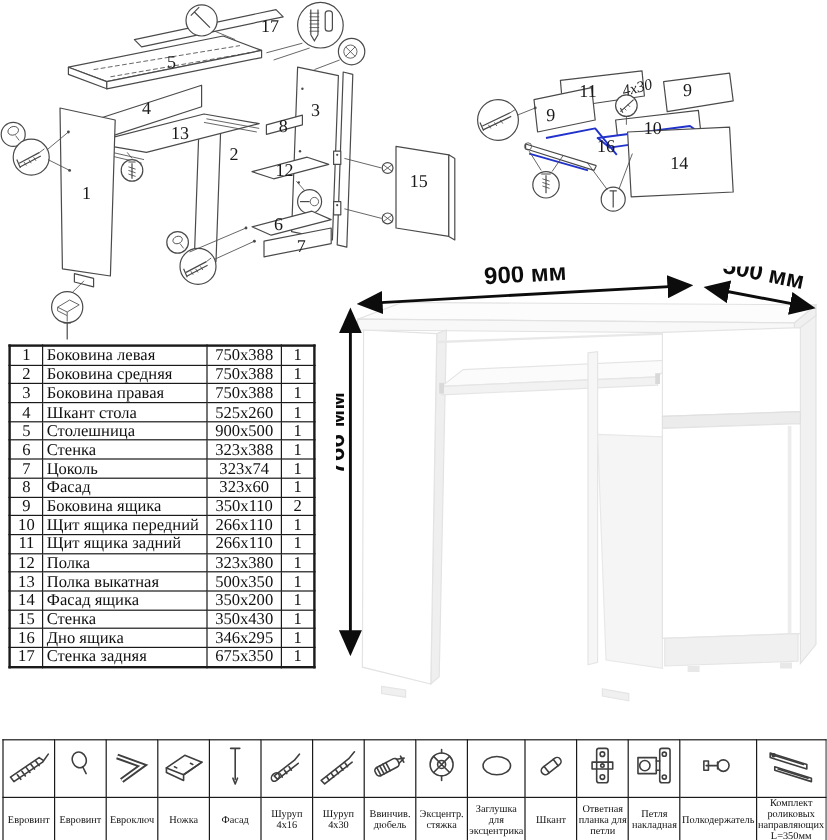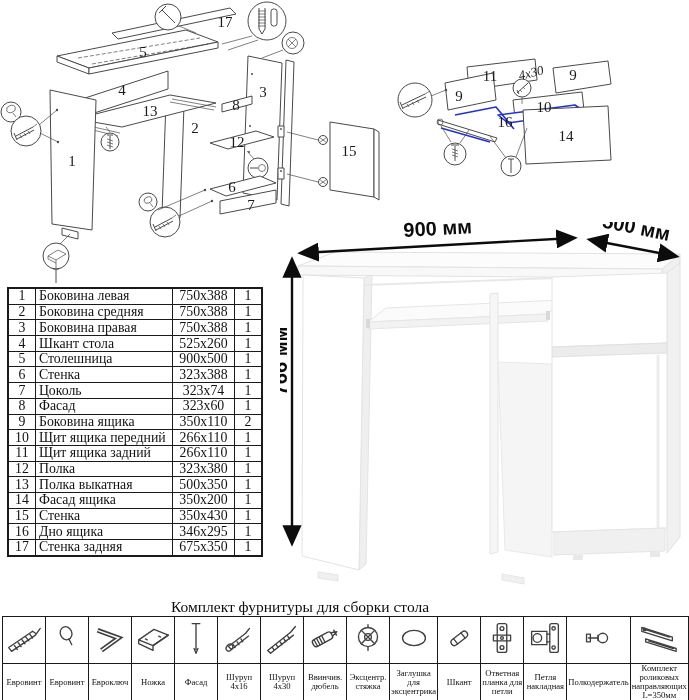--- a/index.html
+++ b/index.html
@@ -389,21 +389,20 @@
         </tr>
         <tr>
           <td class="c-num">17</td>
           <td class="c-name">Стенка задняя</td>
           <td class="c-size">675x350</td>
           <td class="c-qty">1</td>
         </tr>
       </tbody>
   </table>
 
-  <div class="hw-title">Комплект фурнитуры для сборки стола</div>
   <table class="hw">
     <colgroup id="hw-cols">
         <col style="width: 47px;">
         <col style="width: 38px;">
         <col style="width: 47px;">
         <col style="width: 43px;">
         <col style="width: 30px;">
         <col style="width: 30px;">
         <col style="width: 30px;">
         <col style="width: 42px;">

